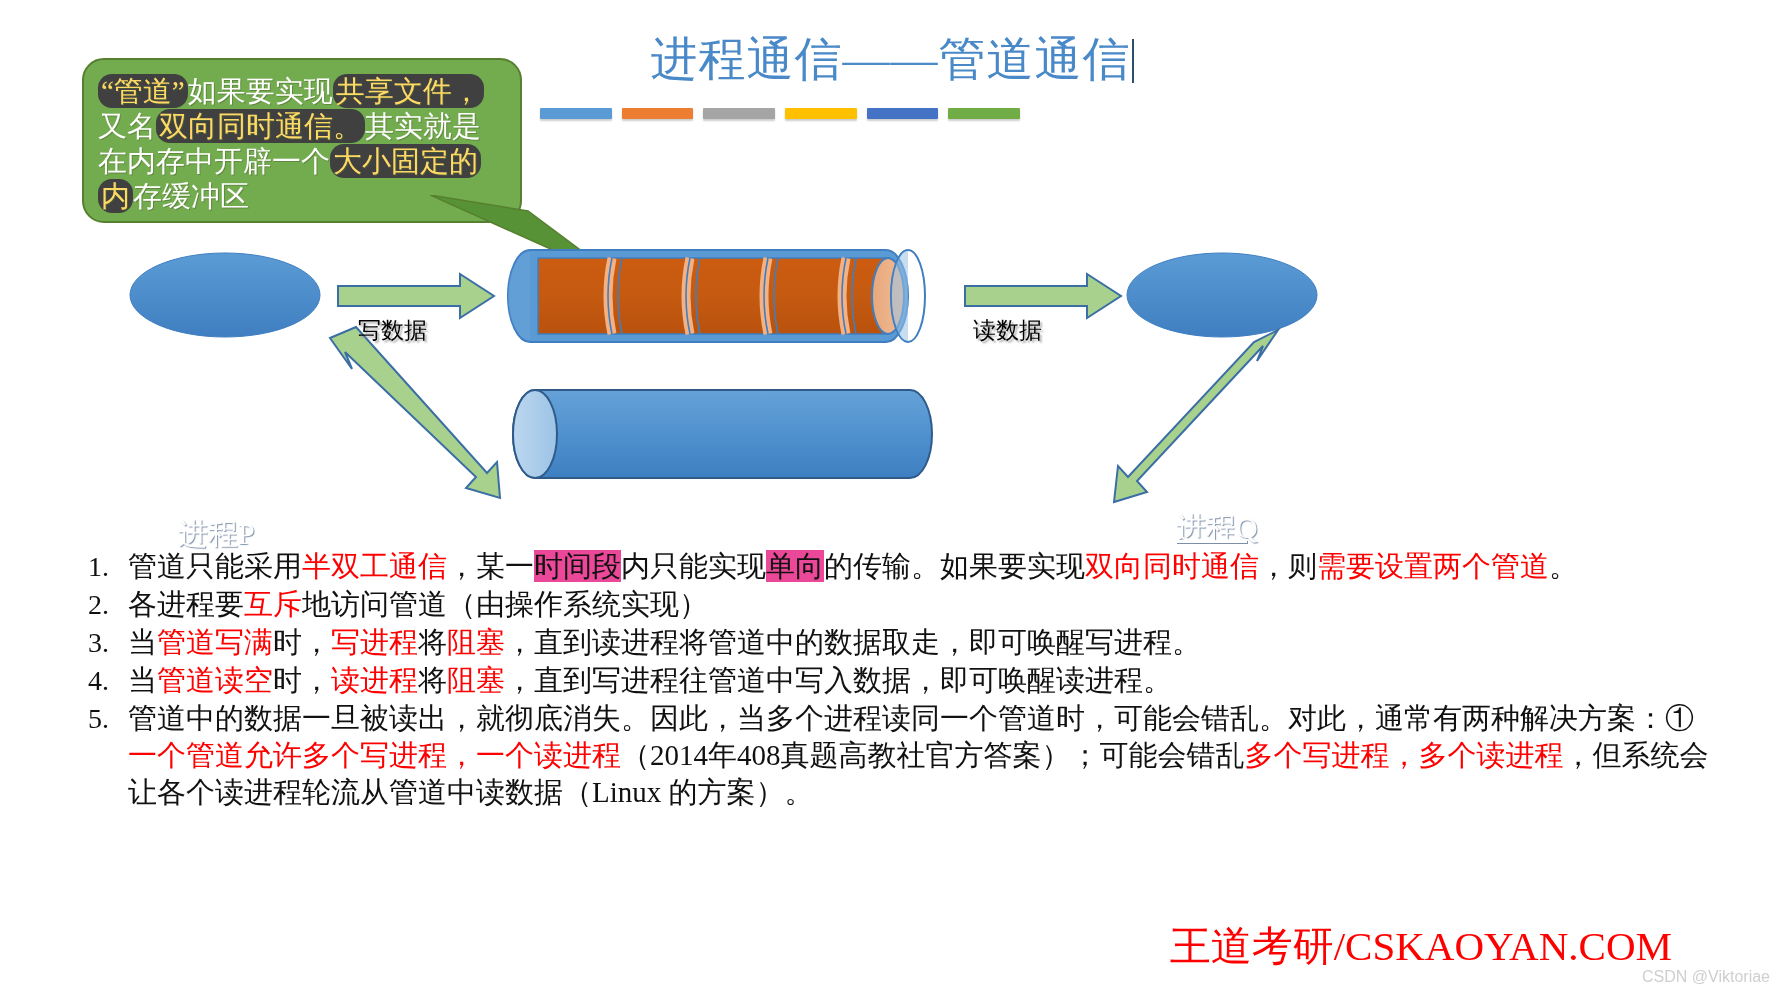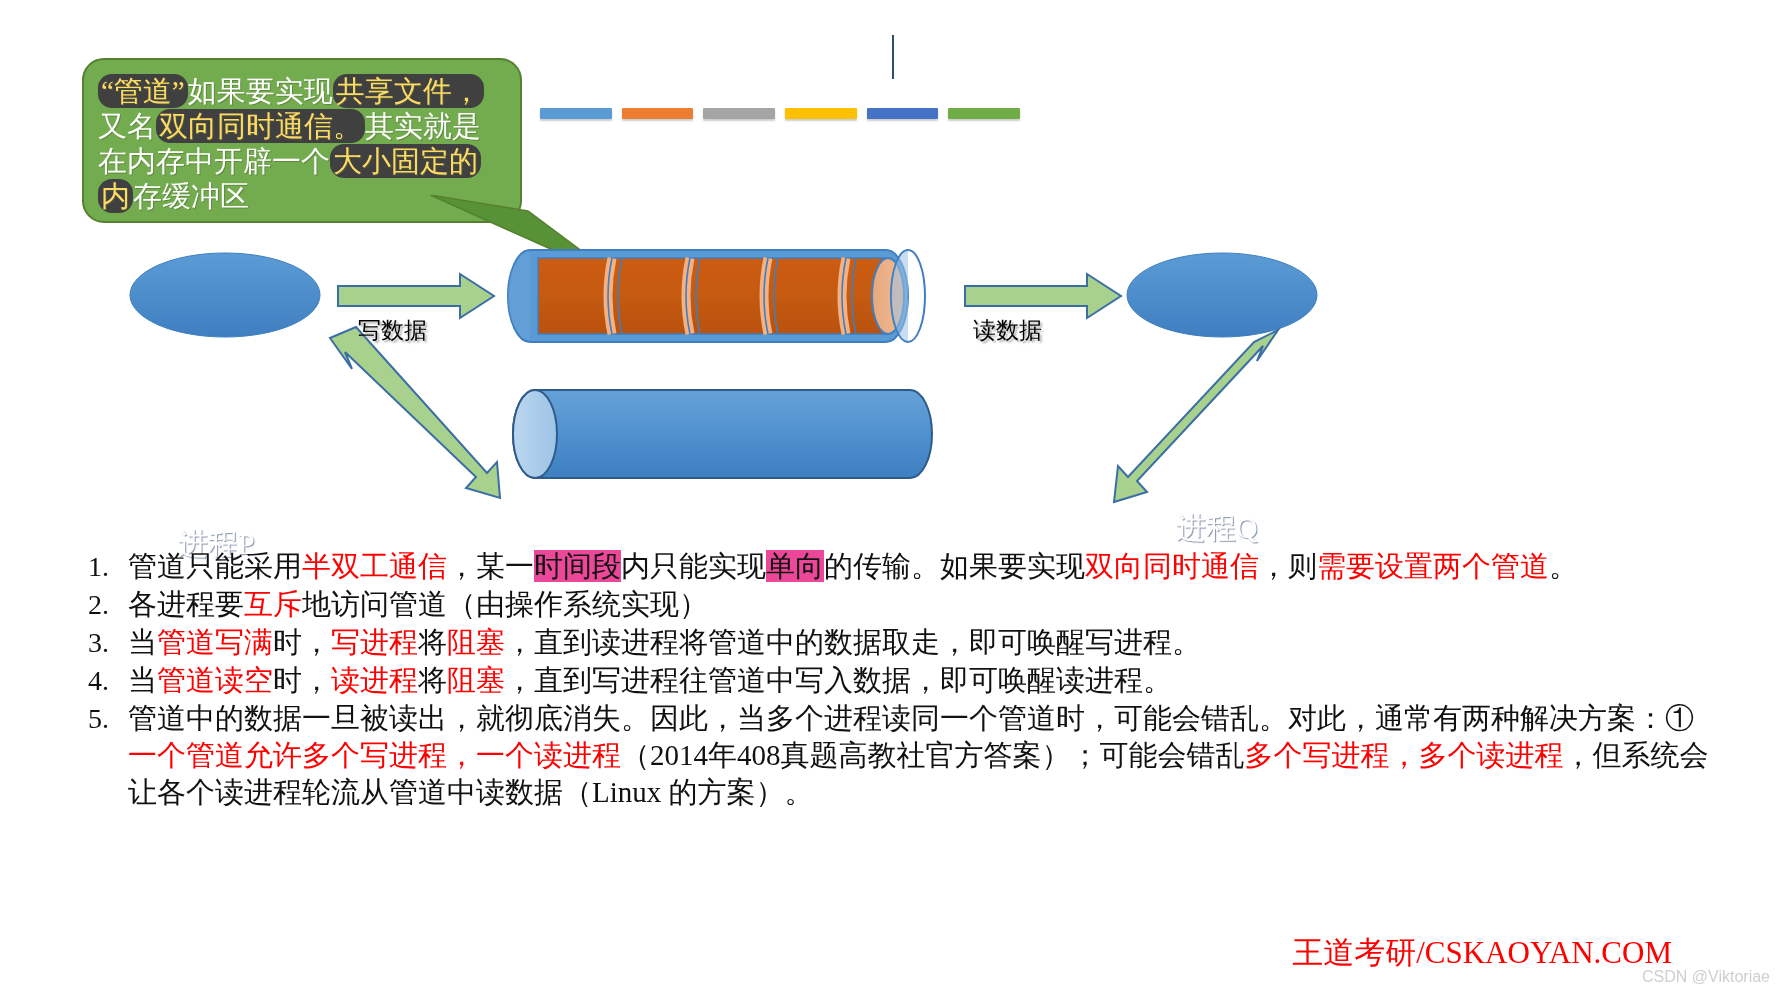--- a/index.html
+++ b/index.html
@@ -147,39 +147,39 @@
   }
   #points .r { color: #ff0000; }
   #points .y { background: #ec4899; }
 
   
   #footer-brand {
     position: absolute;
     right: 112px;
     bottom: 22px;
     font-family: "Liberation Serif", "DejaVu Serif", serif;
-    font-size: 31px;
+    font-size: 41px;
     color: #ff0000;
     white-space: nowrap;
   }
   #watermark {
     position: absolute;
     right: 14px;
     bottom: 10px;
     font-family: "Liberation Sans", sans-serif;
     font-size: 16px;
     color: #cfcfcf;
     white-space: nowrap;
   }
 </style>
 </head>
 <body>
 
 <div id="slide-title">
-  <span id="title-caret"></span>
+  <span>进程通信——管道通信</span><span id="title-caret"></span>
 </div>
 
 <div id="color-bars">
     <div class="bar" style="background: rgb(91, 155, 213);"></div>
     <div class="bar" style="background: rgb(237, 125, 49);"></div>
     <div class="bar" style="background: rgb(165, 165, 165);"></div>
     <div class="bar" style="background: rgb(255, 192, 0);"></div>
     <div class="bar" style="background: rgb(68, 114, 196);"></div>
     <div class="bar" style="background: rgb(112, 173, 71);"></div>
   </div>
@@ -268,22 +268,22 @@
     <g>
       <polygon points="330,108 356,97 487,243 497,232 500,268 466,258 476,247 345,122 352,139" fill="#a9d18e" stroke="#3b6ea5" stroke-width="2"></polygon>
     </g>
 
     <g>
       <polygon points="1278,100 1254,112 1128,247 1118,236 1114,272 1147,262 1137,251 1263,116 1257,131" fill="#a9d18e" stroke="#3b6ea5" stroke-width="2"></polygon>
     </g>
   </svg>
 
   
-  <div class="proc-ellipse-label" style="left:178px; top:294px;">进程P</div>
-  <div class="proc-ellipse-label" style="left:1176px; top:278px;">进程Q</div>
+  <div class="proc-ellipse-label" style="left:178px; top:284px;">进程P</div>
+  <div class="proc-ellipse-label" style="left:1176px; top:278px;text-decoration:underline;">进程Q</div>
   <div class="arrow-label" style="left:358px; top:85px;">写数据</div>
   <div class="arrow-label" style="left:973px; top:85px;">读数据</div>
 </div>
 
 <div id="points">
     <div class="point">
       <div class="num">1.</div>
       <div class="body"><span>管道只能采用</span><span class="r">半双工通信</span><span>，某一</span><span class="y">时间段</span><span>内只能实现</span><span class="y">单向</span><span>的传输。如果要实现</span><span class="r">双向同时通信</span><span>，则</span><span class="r">需要设置两个管道</span><span>。</span></div>
     </div>
     <div class="point">

